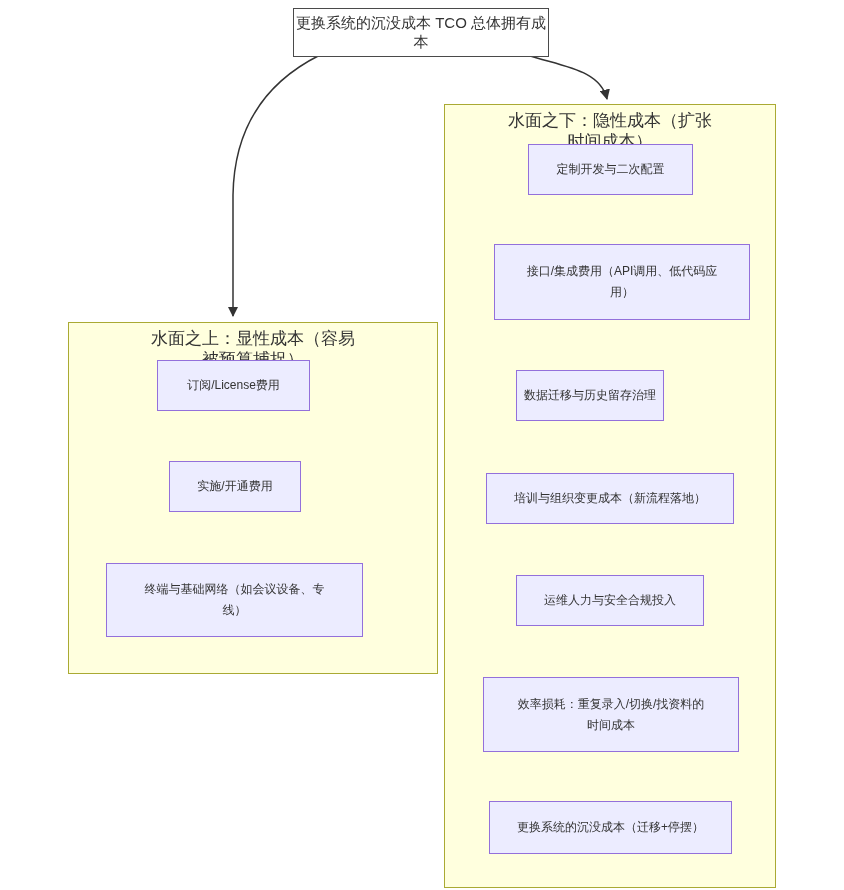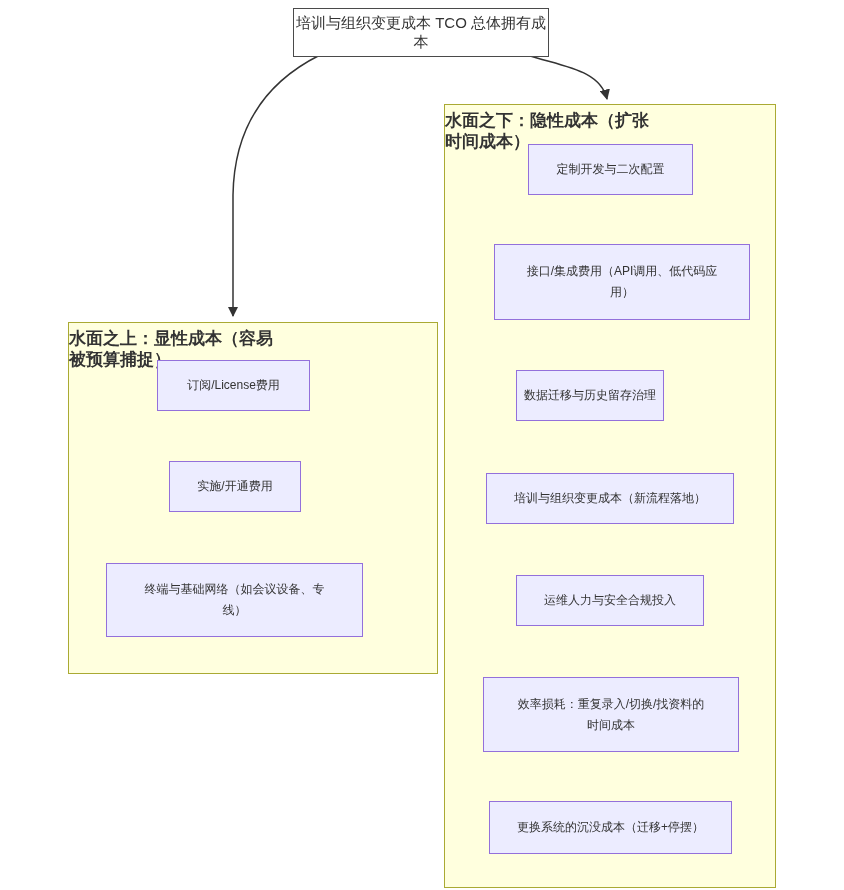--- a/index.html
+++ b/index.html
@@ -33,24 +33,23 @@
   .cluster{
     position:absolute;
     background:var(--group-fill);
     border:1.5px solid var(--group-border);
     z-index:1;
   }
   .cluster-visible{left:68px;top:322px;width:332px;height:350px;padding-left:36px;}
   .cluster-hidden{left:444px;top:104px;width:330px;height:782px;}
   .cluster-title{
     position:absolute;top:5px;left:0;right:0;
-    text-align:left;
+    text-align:center;
     font-size:17px;line-height:21px;
     z-index:1;
-    font-weight:bold;
   }
   .cluster-title span{display:block;}
   .node{
     position:absolute;
     background:var(--node-fill);
     border:1px solid var(--node-border);
     display:flex;flex-direction:column;align-items:center;justify-content:center;
     font-size:12px;line-height:21px;text-align:center;
     z-index:2;
     box-sizing:border-box;
@@ -66,21 +65,21 @@
     <defs>
       <marker id="arrowhead" viewBox="0 0 10 10" refX="9" refY="5" markerWidth="7" markerHeight="7" orient="auto">
         <path d="M0,0 L10,5 L0,10 z" fill="#333333"></path>
       </marker>
     </defs>
     <path d="M320,55 C262,84 234,132 233,195 L233,316" fill="none" stroke="#333333" stroke-width="1.5" marker-end="url(#arrowhead)"></path>
     <path d="M527,55 C565,67 600,70 607,99" fill="none" stroke="#333333" stroke-width="1.5" marker-end="url(#arrowhead)"></path>
   </svg>
 
   <div class="root-node">
-    <span>培训与组织变更成本 TCO 总体拥有成本</span>
+    <span>更换系统的沉没成本 TCO 总体拥有成本</span>
   </div>
 
   <div class="cluster cluster-visible">
     <div class="cluster-title">
       <span>水面之上：显性成本（容易</span>
       <span>被预算捕捉）</span>
     </div>
     <div class="node" style="left:100px;top:138px;width:132px;height:51px">
       <span>实施/开通费用</span>
     </div>

